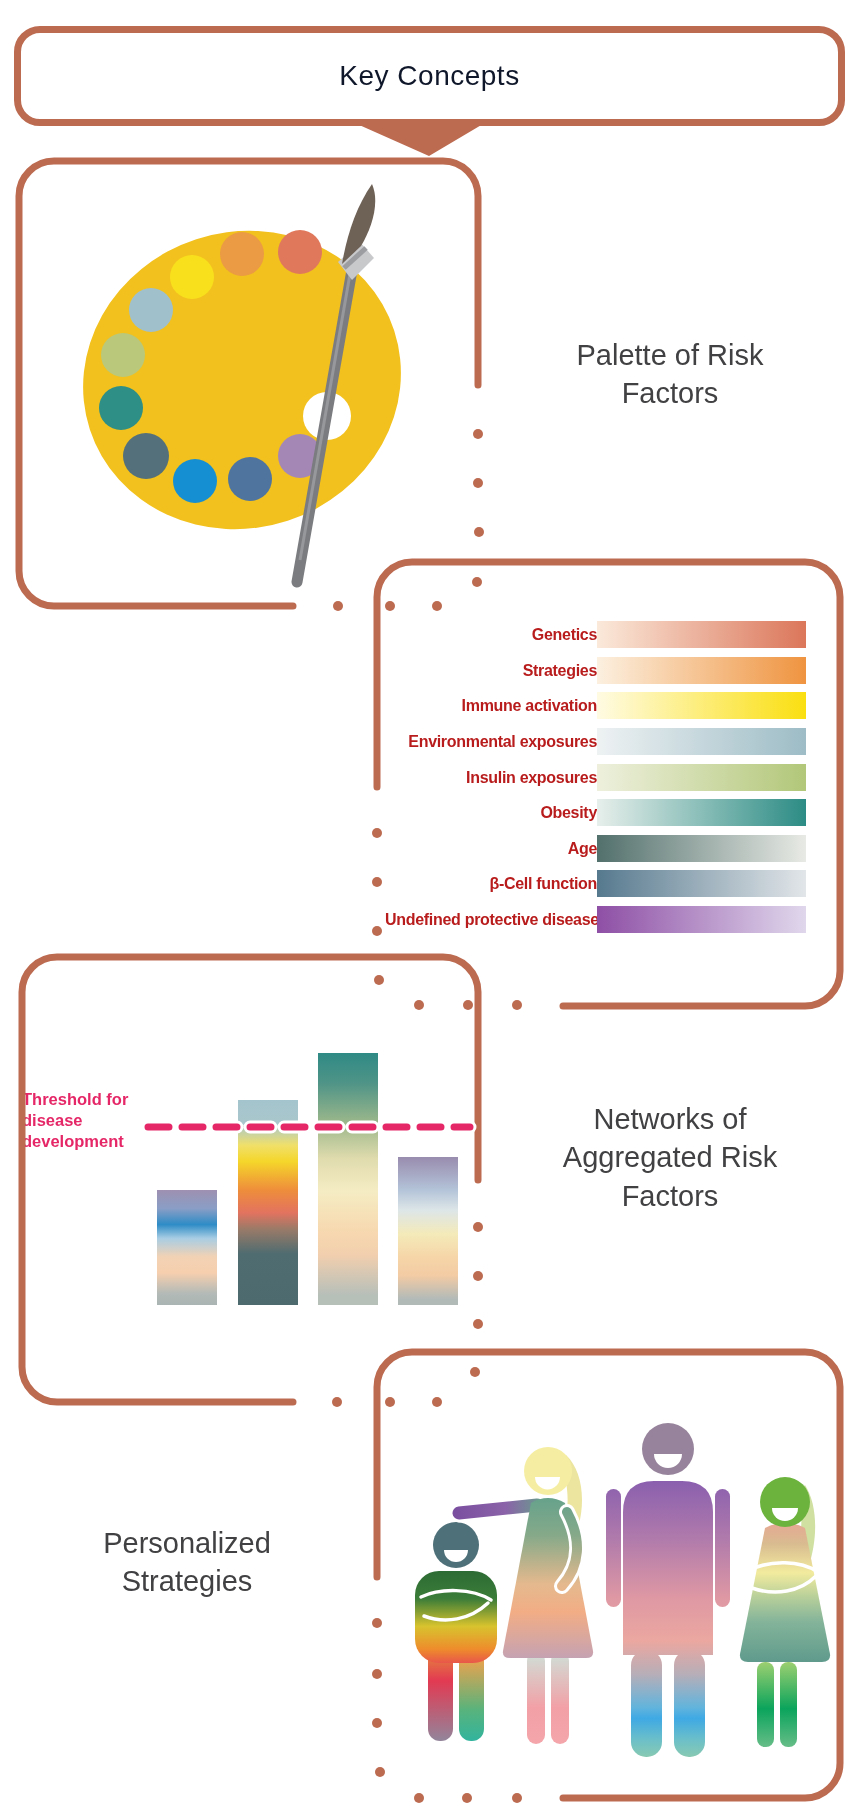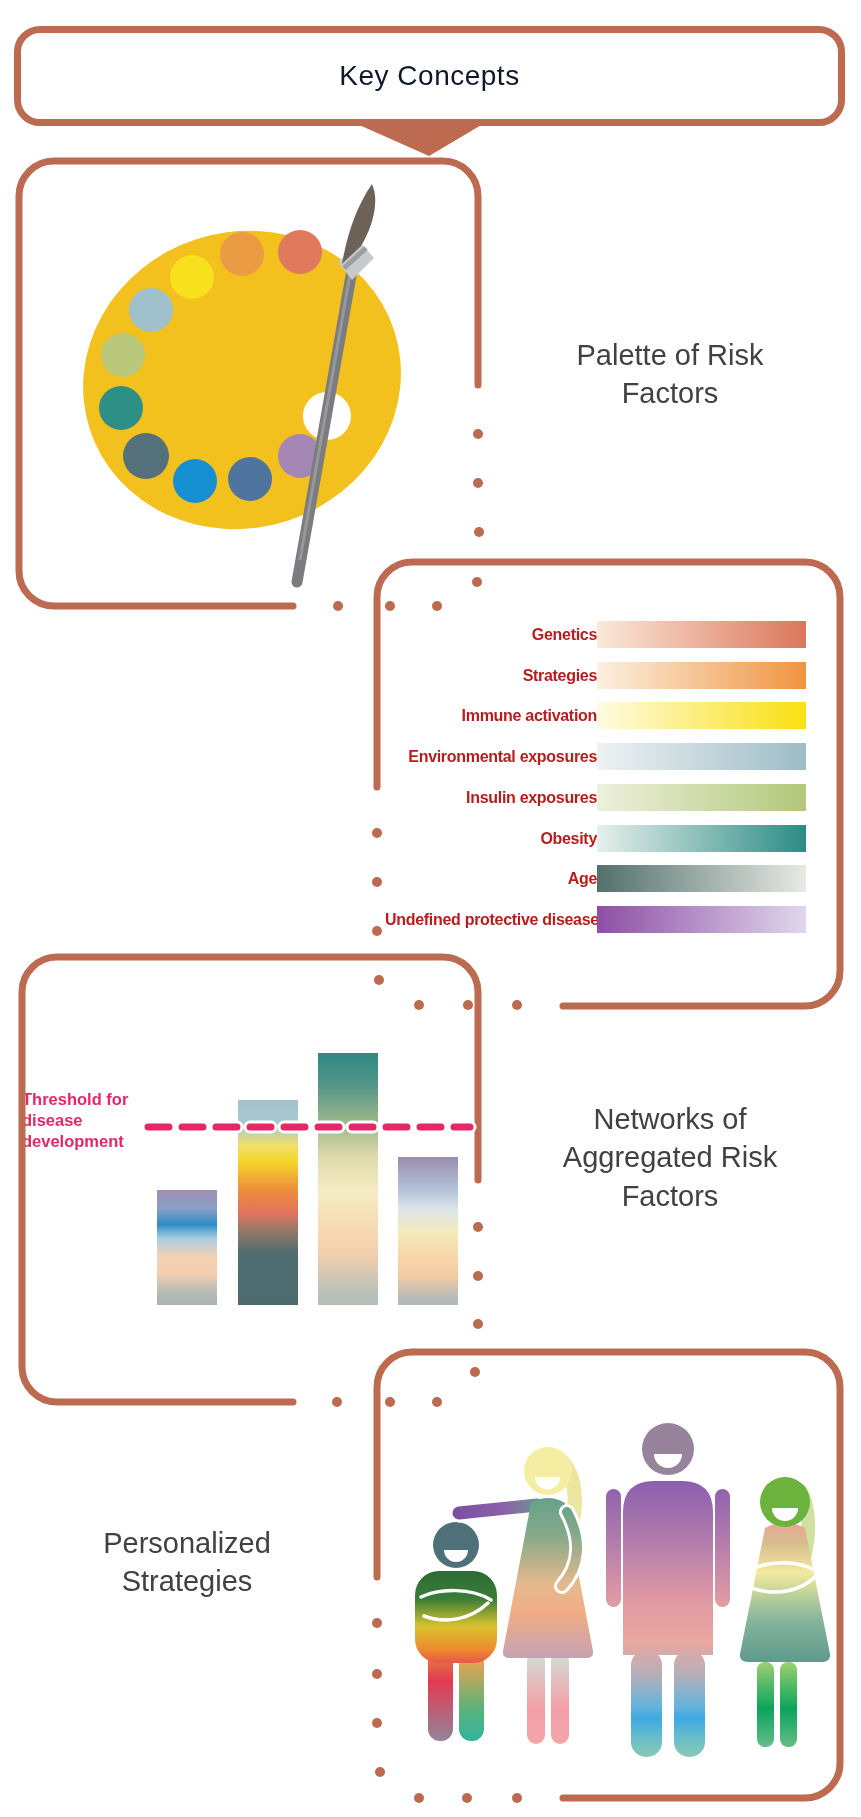--- a/index.html
+++ b/index.html
@@ -80,20 +80,24 @@
         <div class="glabel">Insulin exposures</div>
         <div class="gbar" style="background: linear-gradient(to right, rgb(238, 240, 221), rgb(178, 199, 121));"></div>
       </div>
       <div class="grow">
         <div class="glabel">Obesity</div>
         <div class="gbar" style="background: linear-gradient(to right, rgb(231, 239, 235), rgb(44, 140, 133));"></div>
       </div>
       <div class="grow">
         <div class="glabel">Age</div>
         <div class="gbar" style="background: linear-gradient(to right, rgb(82, 112, 108), rgb(232, 234, 229));"></div>
+      </div>
+      <div class="grow">
+        <div class="glabel"><b>β-Cell</b> function</div>
+        <div class="gbar" style="background: linear-gradient(to right, rgb(86, 121, 142), rgb(226, 230, 233));"></div>
       </div>
       <div class="grow">
         <div class="glabel">Undefined protective disease</div>
         <div class="gbar" style="background: linear-gradient(to right, rgb(142, 79, 165), rgb(224, 215, 236));"></div>
       </div>
     </div>
 
   <div id="bars">
       <div class="nbar" style="left: 157px; top: 1190px; width: 60px; height: 115px; background: linear-gradient(rgb(158, 144, 176) 0%, rgb(138, 158, 198) 16%, rgb(46, 140, 198) 30%, rgb(168, 205, 228) 42%, rgb(242, 210, 180) 58%, rgb(246, 207, 174) 72%, rgb(179, 186, 183) 90%, rgb(170, 180, 178) 100%);"></div>
       <div class="nbar" style="left: 238px; top: 1100px; width: 60px; height: 205px; background: linear-gradient(rgb(164, 196, 205) 0%, rgb(169, 199, 204) 12%, rgb(240, 224, 106) 22%, rgb(245, 214, 42) 30%, rgb(238, 141, 59) 44%, rgb(226, 115, 95) 55%, rgb(154, 122, 104) 63%, rgb(79, 108, 112) 75%, rgb(77, 106, 110) 100%);"></div>

